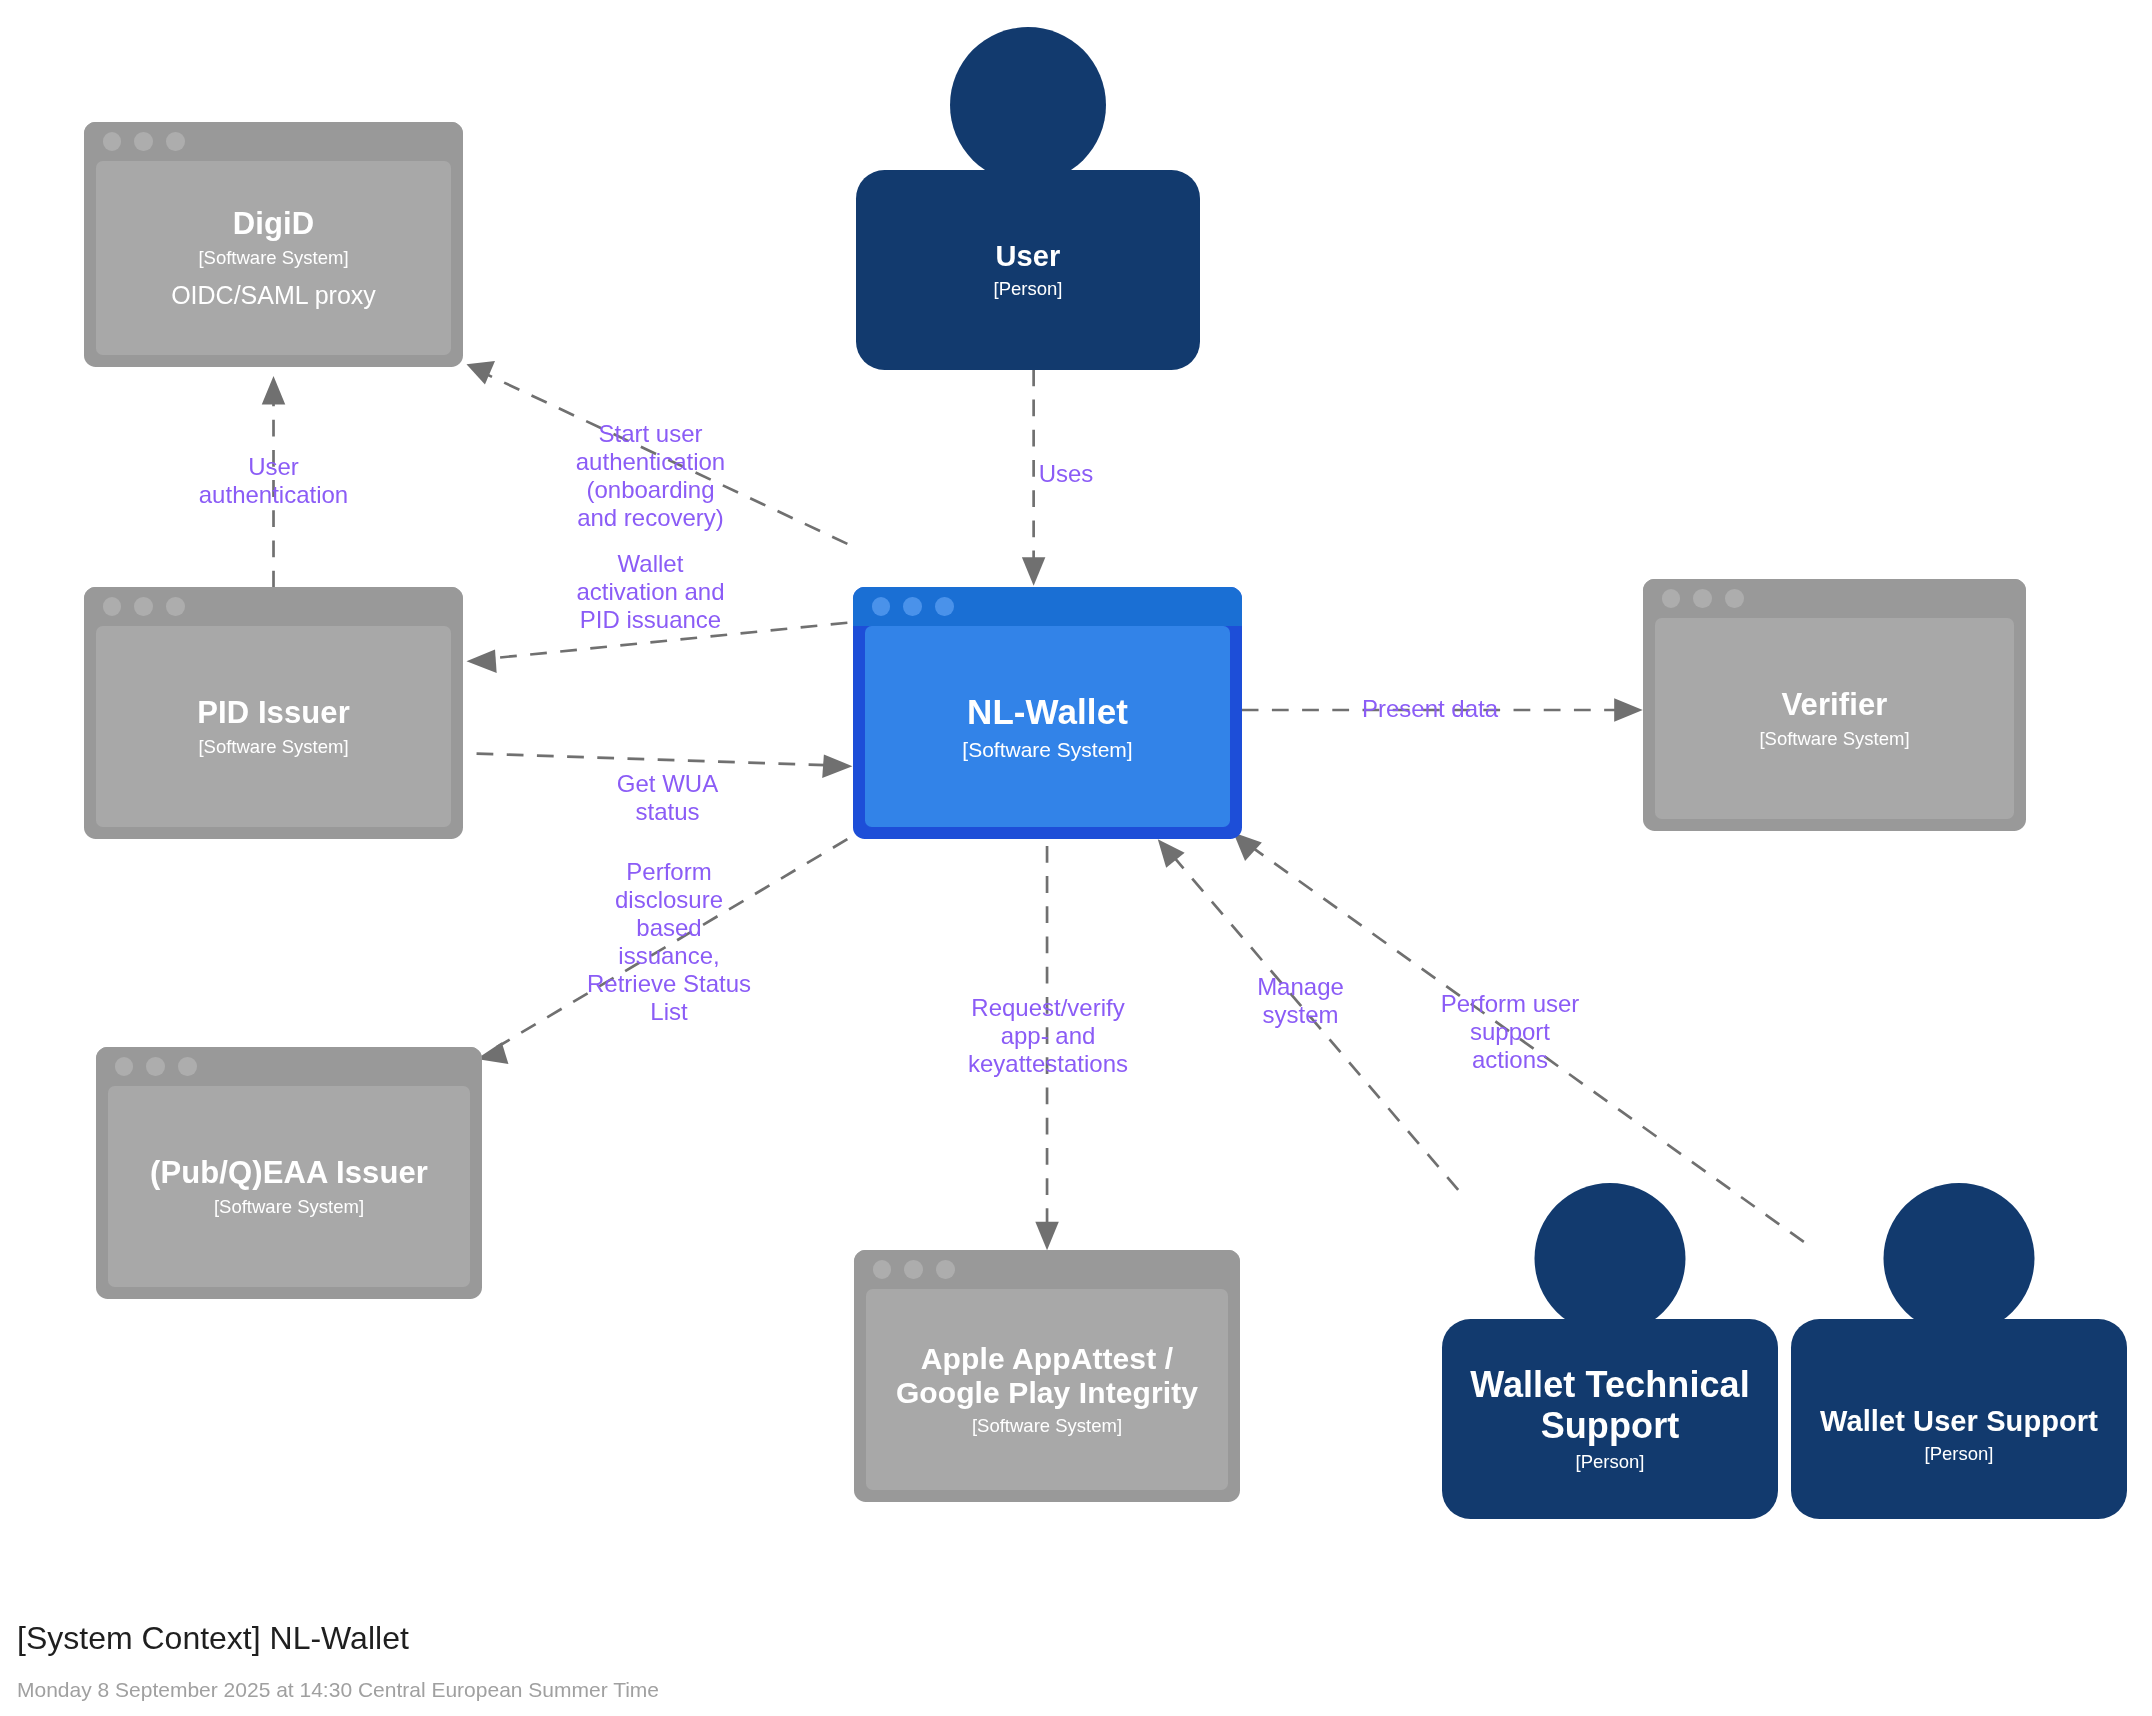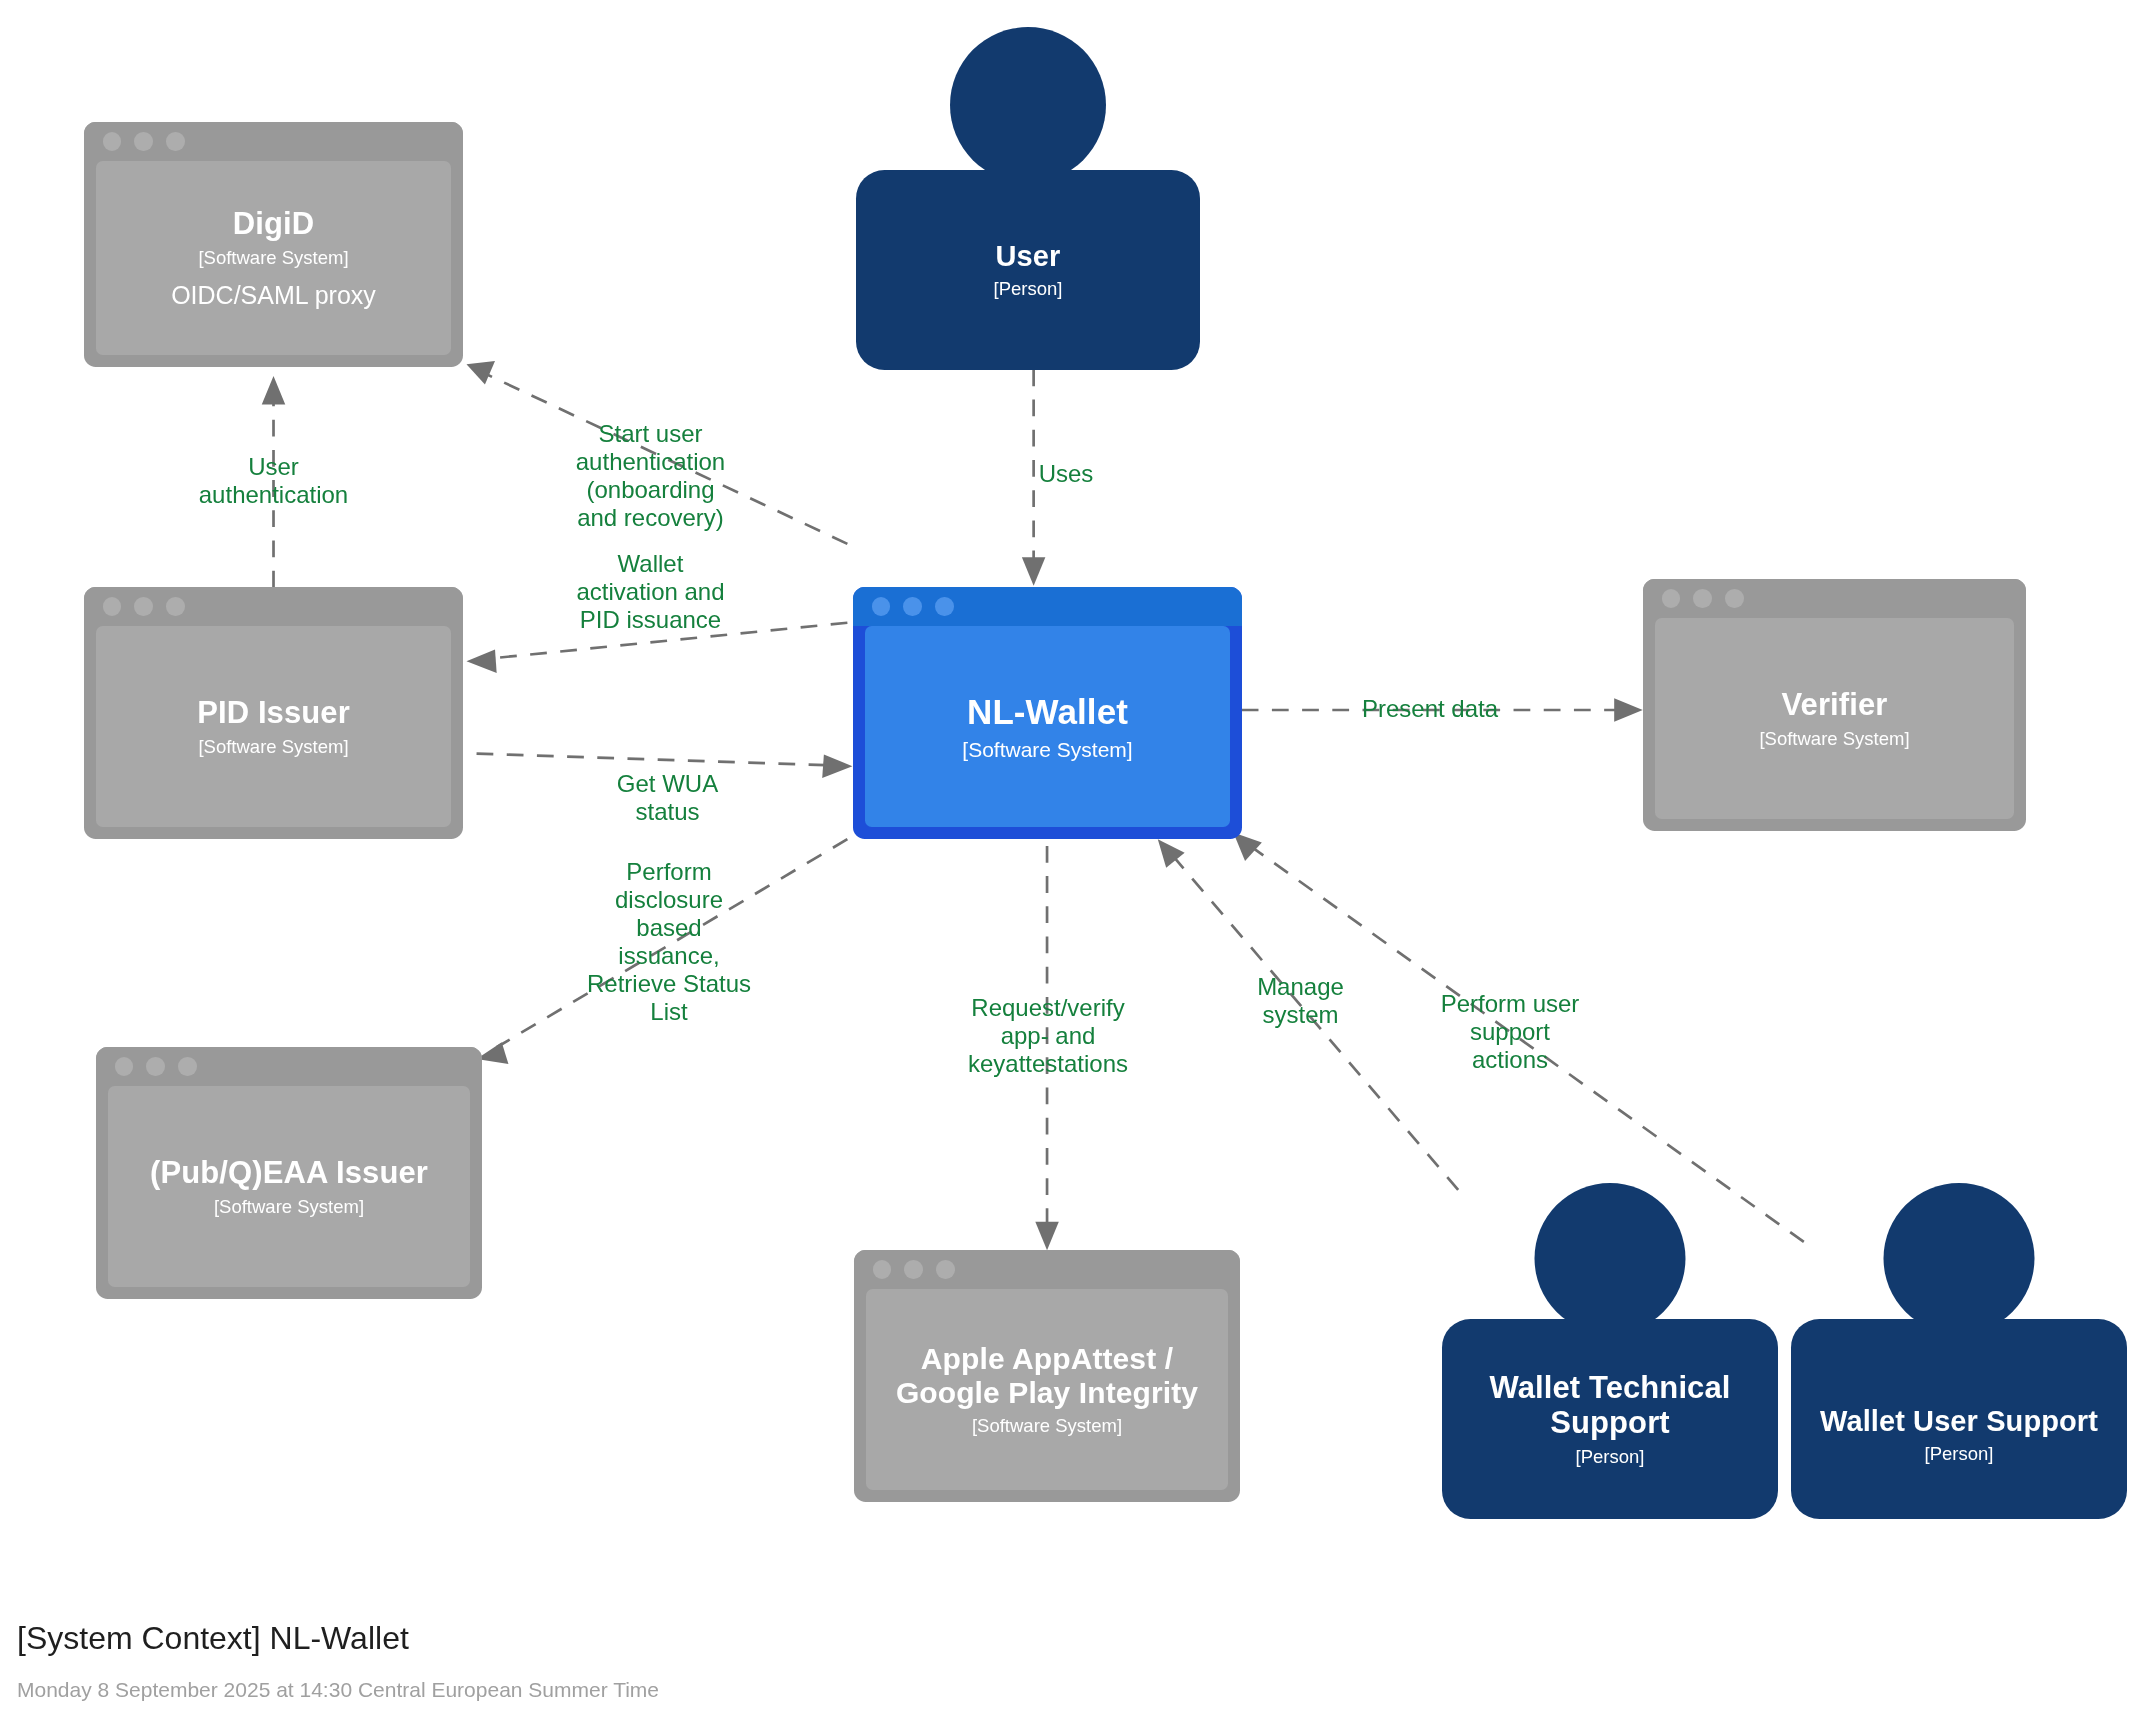--- a/index.html
+++ b/index.html
@@ -109,21 +109,21 @@
     align-items: center;
     justify-content: center;
     text-align: center;
     box-sizing: border-box;
     padding: 0 13.4px;
   }
 
   
   .edge-label {
     position: absolute;
-    color: #15803d;
+    color: #8b5cf6;
     text-align: center;
     line-height: 1.17;
     white-space: pre-line;
     font-size: 24px;
   }
 
   
   #footer {
     position: absolute;
     left: 17px;
@@ -271,21 +271,21 @@
     <div class="screen">
       <div class="n-name" style="font-size:30px; white-space:pre-line;">Apple AppAttest /
 Google Play Integrity</div>
       <div class="n-type" style="font-size:18.5px;">[Software System]</div>
     </div>
   </div>
 
   <div class="person" style="left:1442px; top:1183px; width:336px; height:336px;">
     <div class="head" style="width:151px; height:151px;"></div>
     <div class="body" style="top:136px; height:200px;">
-      <div class="n-name" style="font-size:31px; white-space:pre-line;">Wallet Technical
+      <div class="n-name" style="font-size:36px; white-space:pre-line;">Wallet Technical
 Support</div>
       <div class="n-type" style="font-size:18.5px;">[Person]</div>
     </div>
   </div>
 
   <div class="person" style="left:1791px; top:1183px; width:336px; height:336px;">
     <div class="head" style="width:151px; height:151px;"></div>
     <div class="body" style="top:136px; height:200px;">
       <div class="n-name" style="font-size:29px; white-space:pre-line;margin-top:32px;">Wallet User Support</div>
       <div class="n-type" style="font-size:18.5px;">[Person]</div>

